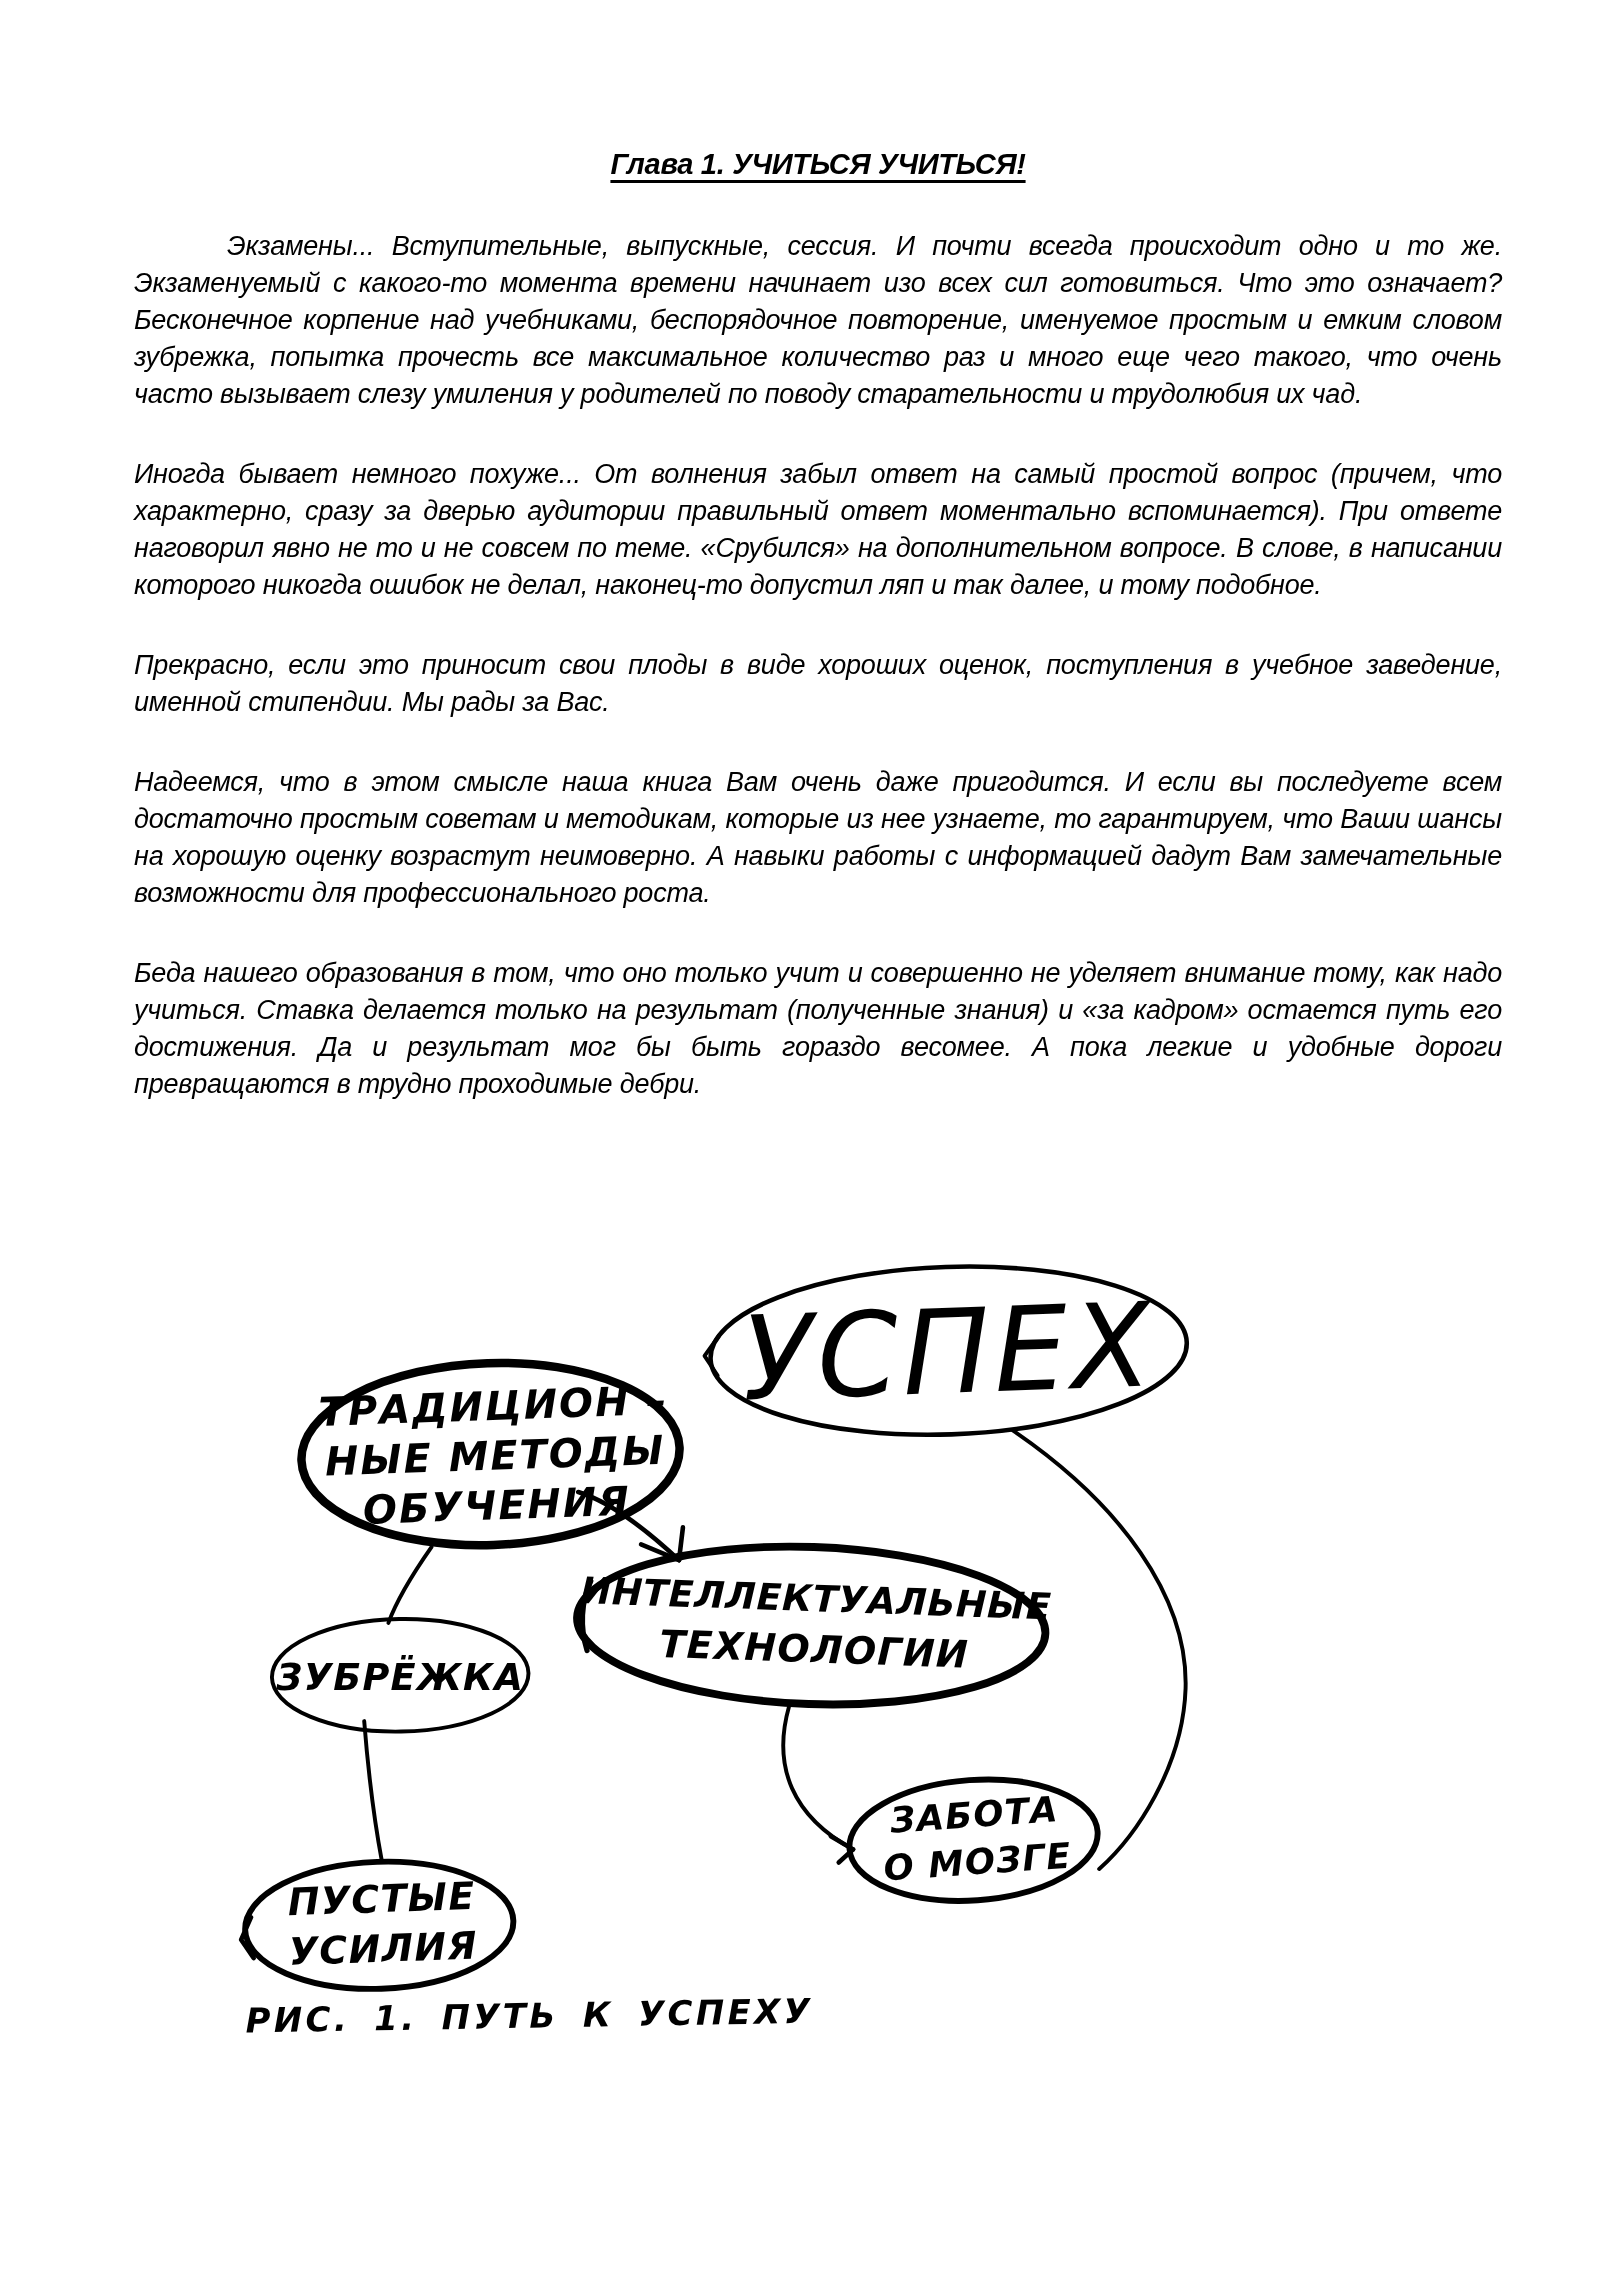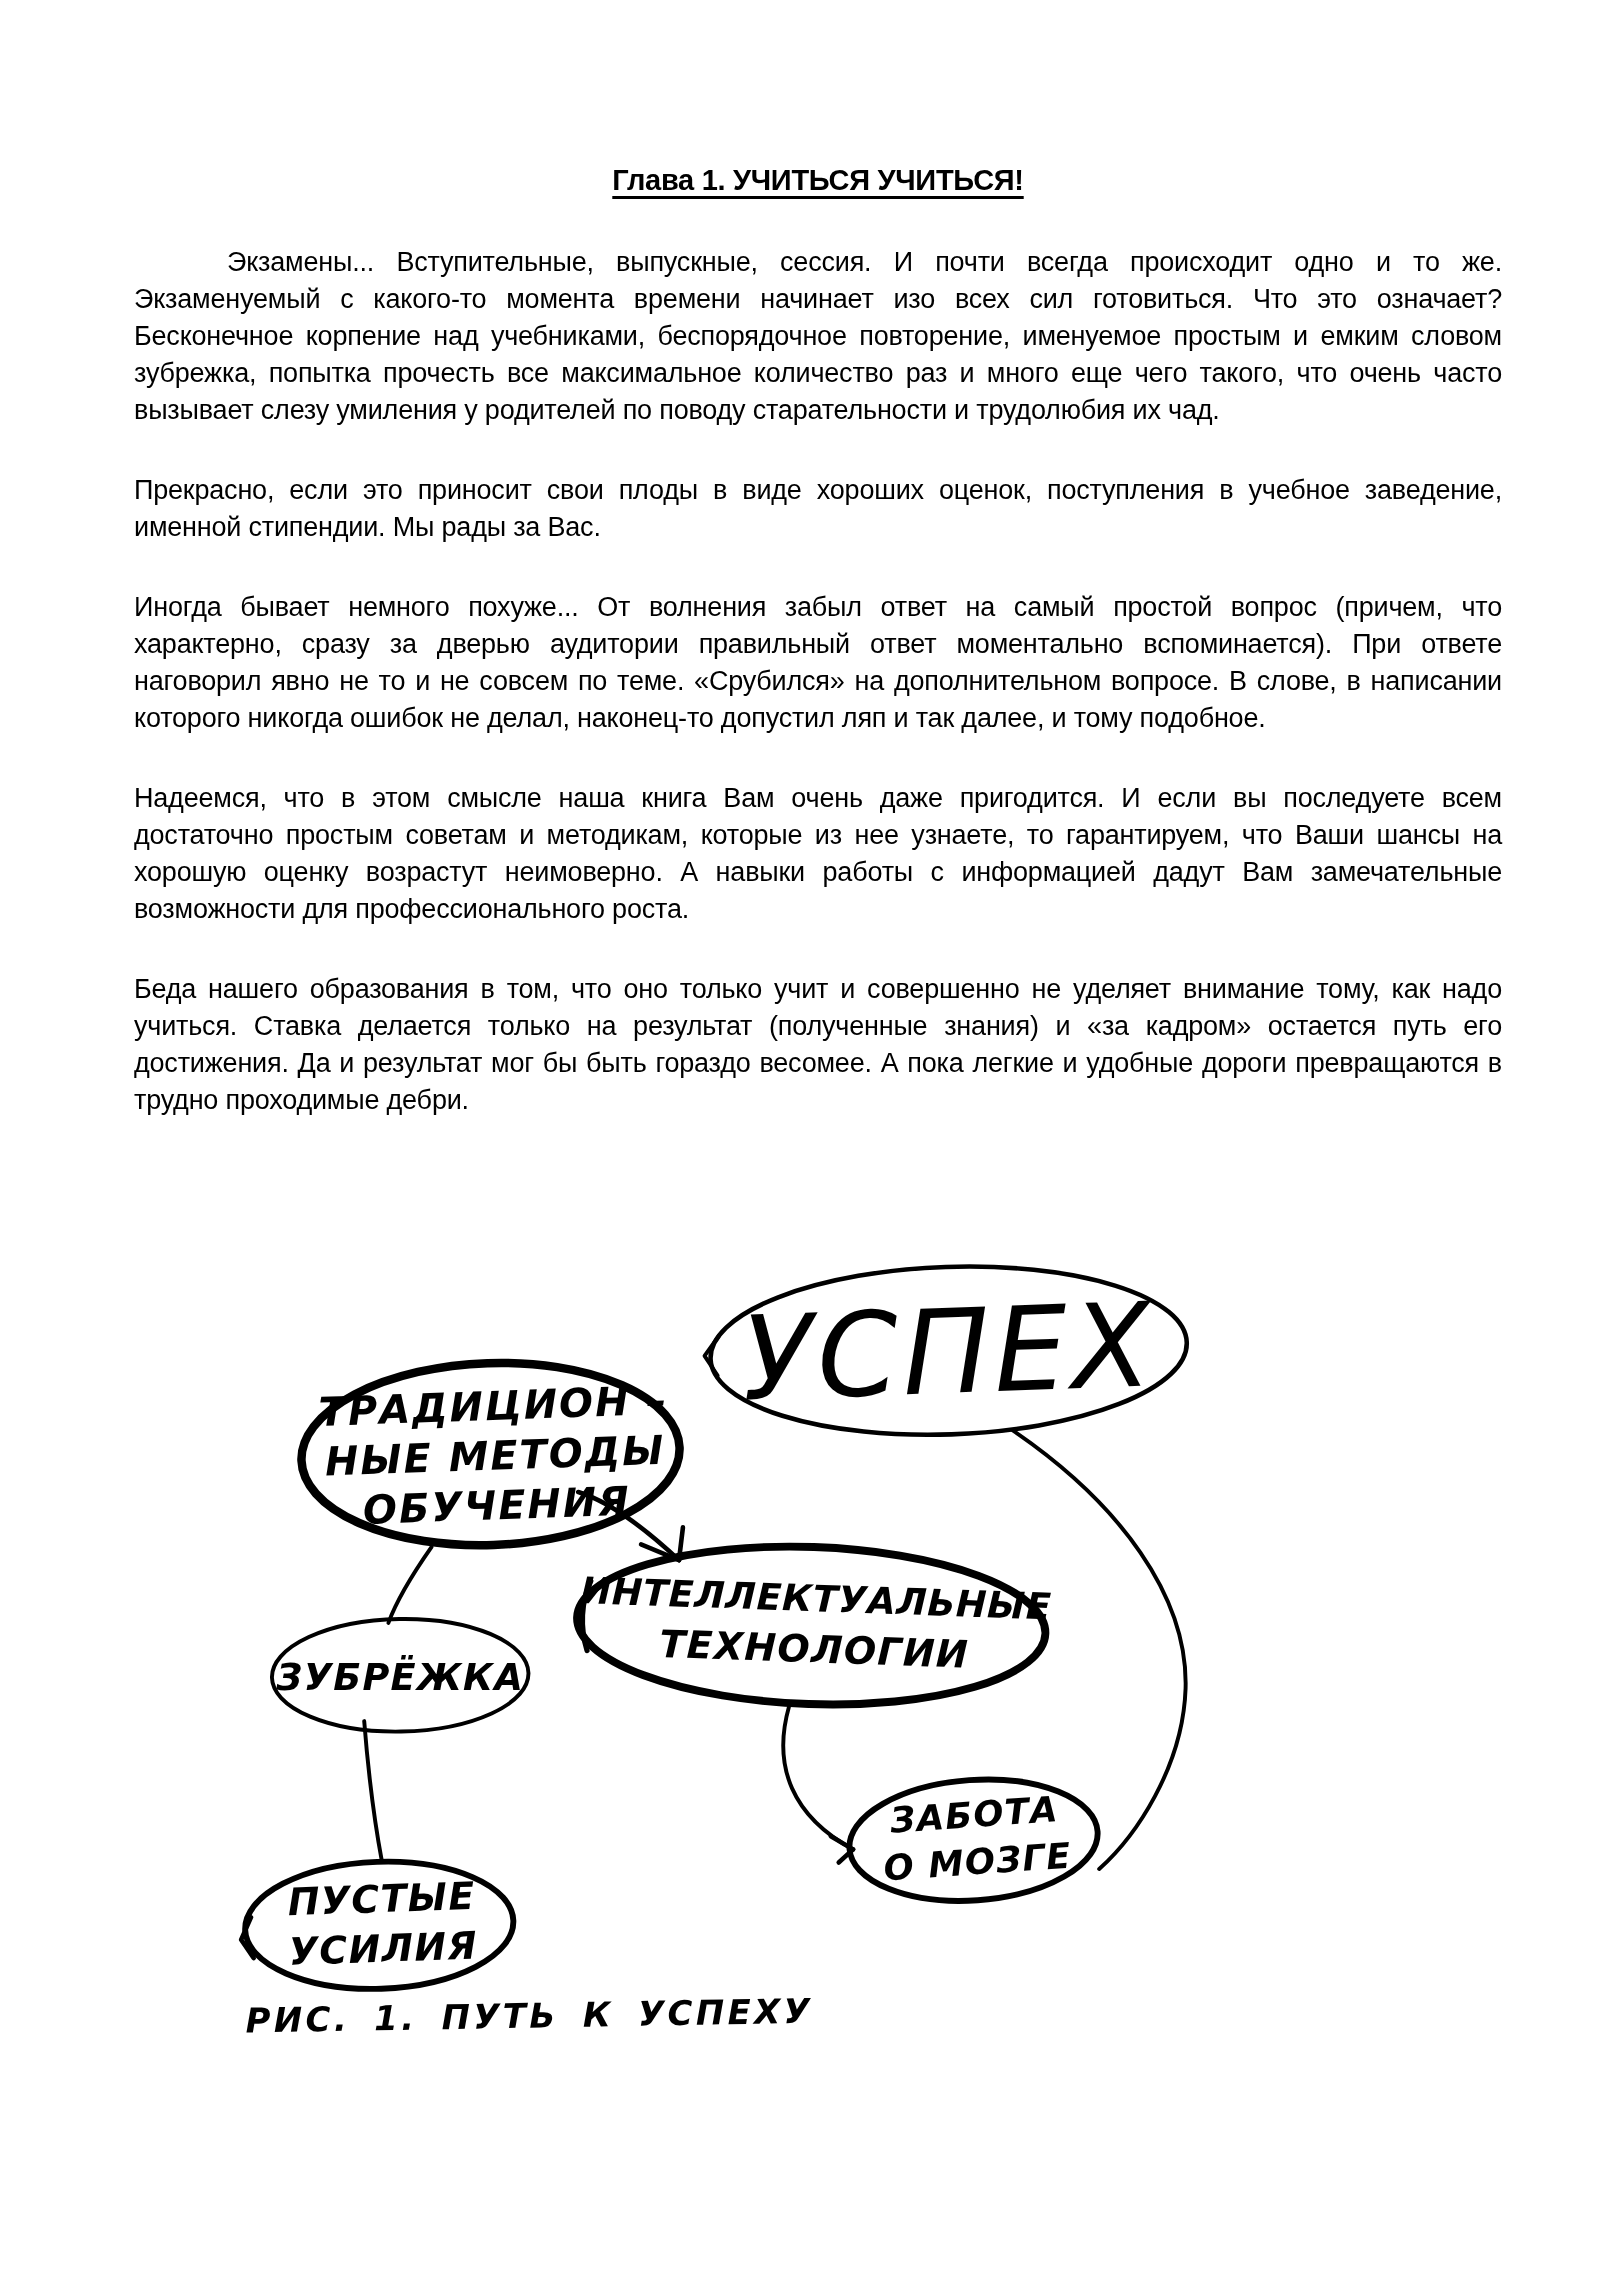--- a/index.html
+++ b/index.html
@@ -6,22 +6,23 @@
   .page{
     position:relative;
     width:1623px;height:2295px;
     background:#ffffff;
     color:#000;
     font-family:"Liberation Sans", sans-serif;
     overflow:hidden;
   }
   .content{
     position:absolute;
-    left:134px; top:164px;
+    left:134px; top:148px;
     width:1368px;
+    font-style:italic;
   }
   .title{
     font-size:29px;
     font-weight:bold;
     text-align:center;
     margin:0 0 47px 0;
     letter-spacing:-0.3px;
   }
   .title .u{
     text-decoration:underline;
@@ -59,22 +60,22 @@
 </style>
 </head>
 <body>
 
 <div class="page">
   <div class="content">
 
     <h1 class="title"><span class="u">Глава 1. УЧИТЬСЯ УЧИТЬСЯ!</span></h1>
 
     <p class="para first">Экзамены... Вступительные, выпускные, сессия. И почти всегда происходит одно и то же. Экзаменуемый с какого-то момента времени начинает изо всех сил готовиться. Что это означает? Бесконечное корпение над учебниками, беспорядочное повторение, именуемое простым и емким словом зубрежка, попытка прочесть все максимальное количество раз и много еще чего такого, что очень часто вызывает слезу умиления у родителей по поводу старательности и трудолюбия их чад.</p>
+    <p class="para">Иногда бывает немного похуже... От волнения забыл ответ на самый простой вопрос (причем, что характерно, сразу за дверью аудитории правильный ответ моментально вспоминается). При ответе наговорил явно не то и не совсем по теме. «Срубился» на дополнительном вопросе. В слове, в написании которого никогда ошибок не делал, наконец-то допустил ляп и так далее, и тому подобное.</p>
     <p class="para">Прекрасно, если это приносит свои плоды в виде хороших оценок, поступления в учебное заведение, именной стипендии. Мы рады за Вас.</p>
-    <p class="para">Иногда бывает немного похуже... От волнения забыл ответ на самый простой вопрос (причем, что характерно, сразу за дверью аудитории правильный ответ моментально вспоминается). При ответе наговорил явно не то и не совсем по теме. «Срубился» на дополнительном вопросе. В слове, в написании которого никогда ошибок не делал, наконец-то допустил ляп и так далее, и тому подобное.</p>
     <p class="para">Надеемся, что в этом смысле наша книга Вам очень даже пригодится. И если вы последуете всем достаточно простым советам и методикам, которые из нее узнаете, то гарантируем, что Ваши шансы на хорошую оценку возрастут неимоверно. А навыки работы с информацией дадут Вам замечательные возможности для профессионального роста.</p>
     <p class="para">Беда нашего образования в том, что оно только учит и совершенно не уделяет внимание тому, как надо учиться. Ставка делается только на результат (полученные знания) и «за кадром» остается путь его достижения. Да и результат мог бы быть гораздо весомее. А пока легкие и удобные дороги превращаются в трудно проходимые дебри.</p>
 
   </div>
 
   <div class="figure">
     <svg viewBox="300 1860 1560 1280" xmlns="http://www.w3.org/2000/svg">
 
       <g>
         <ellipse class="stroke" cx="1450" cy="2064" rx="364" ry="128" stroke-width="7" transform="rotate(-2 1450 2064)"></ellipse>

